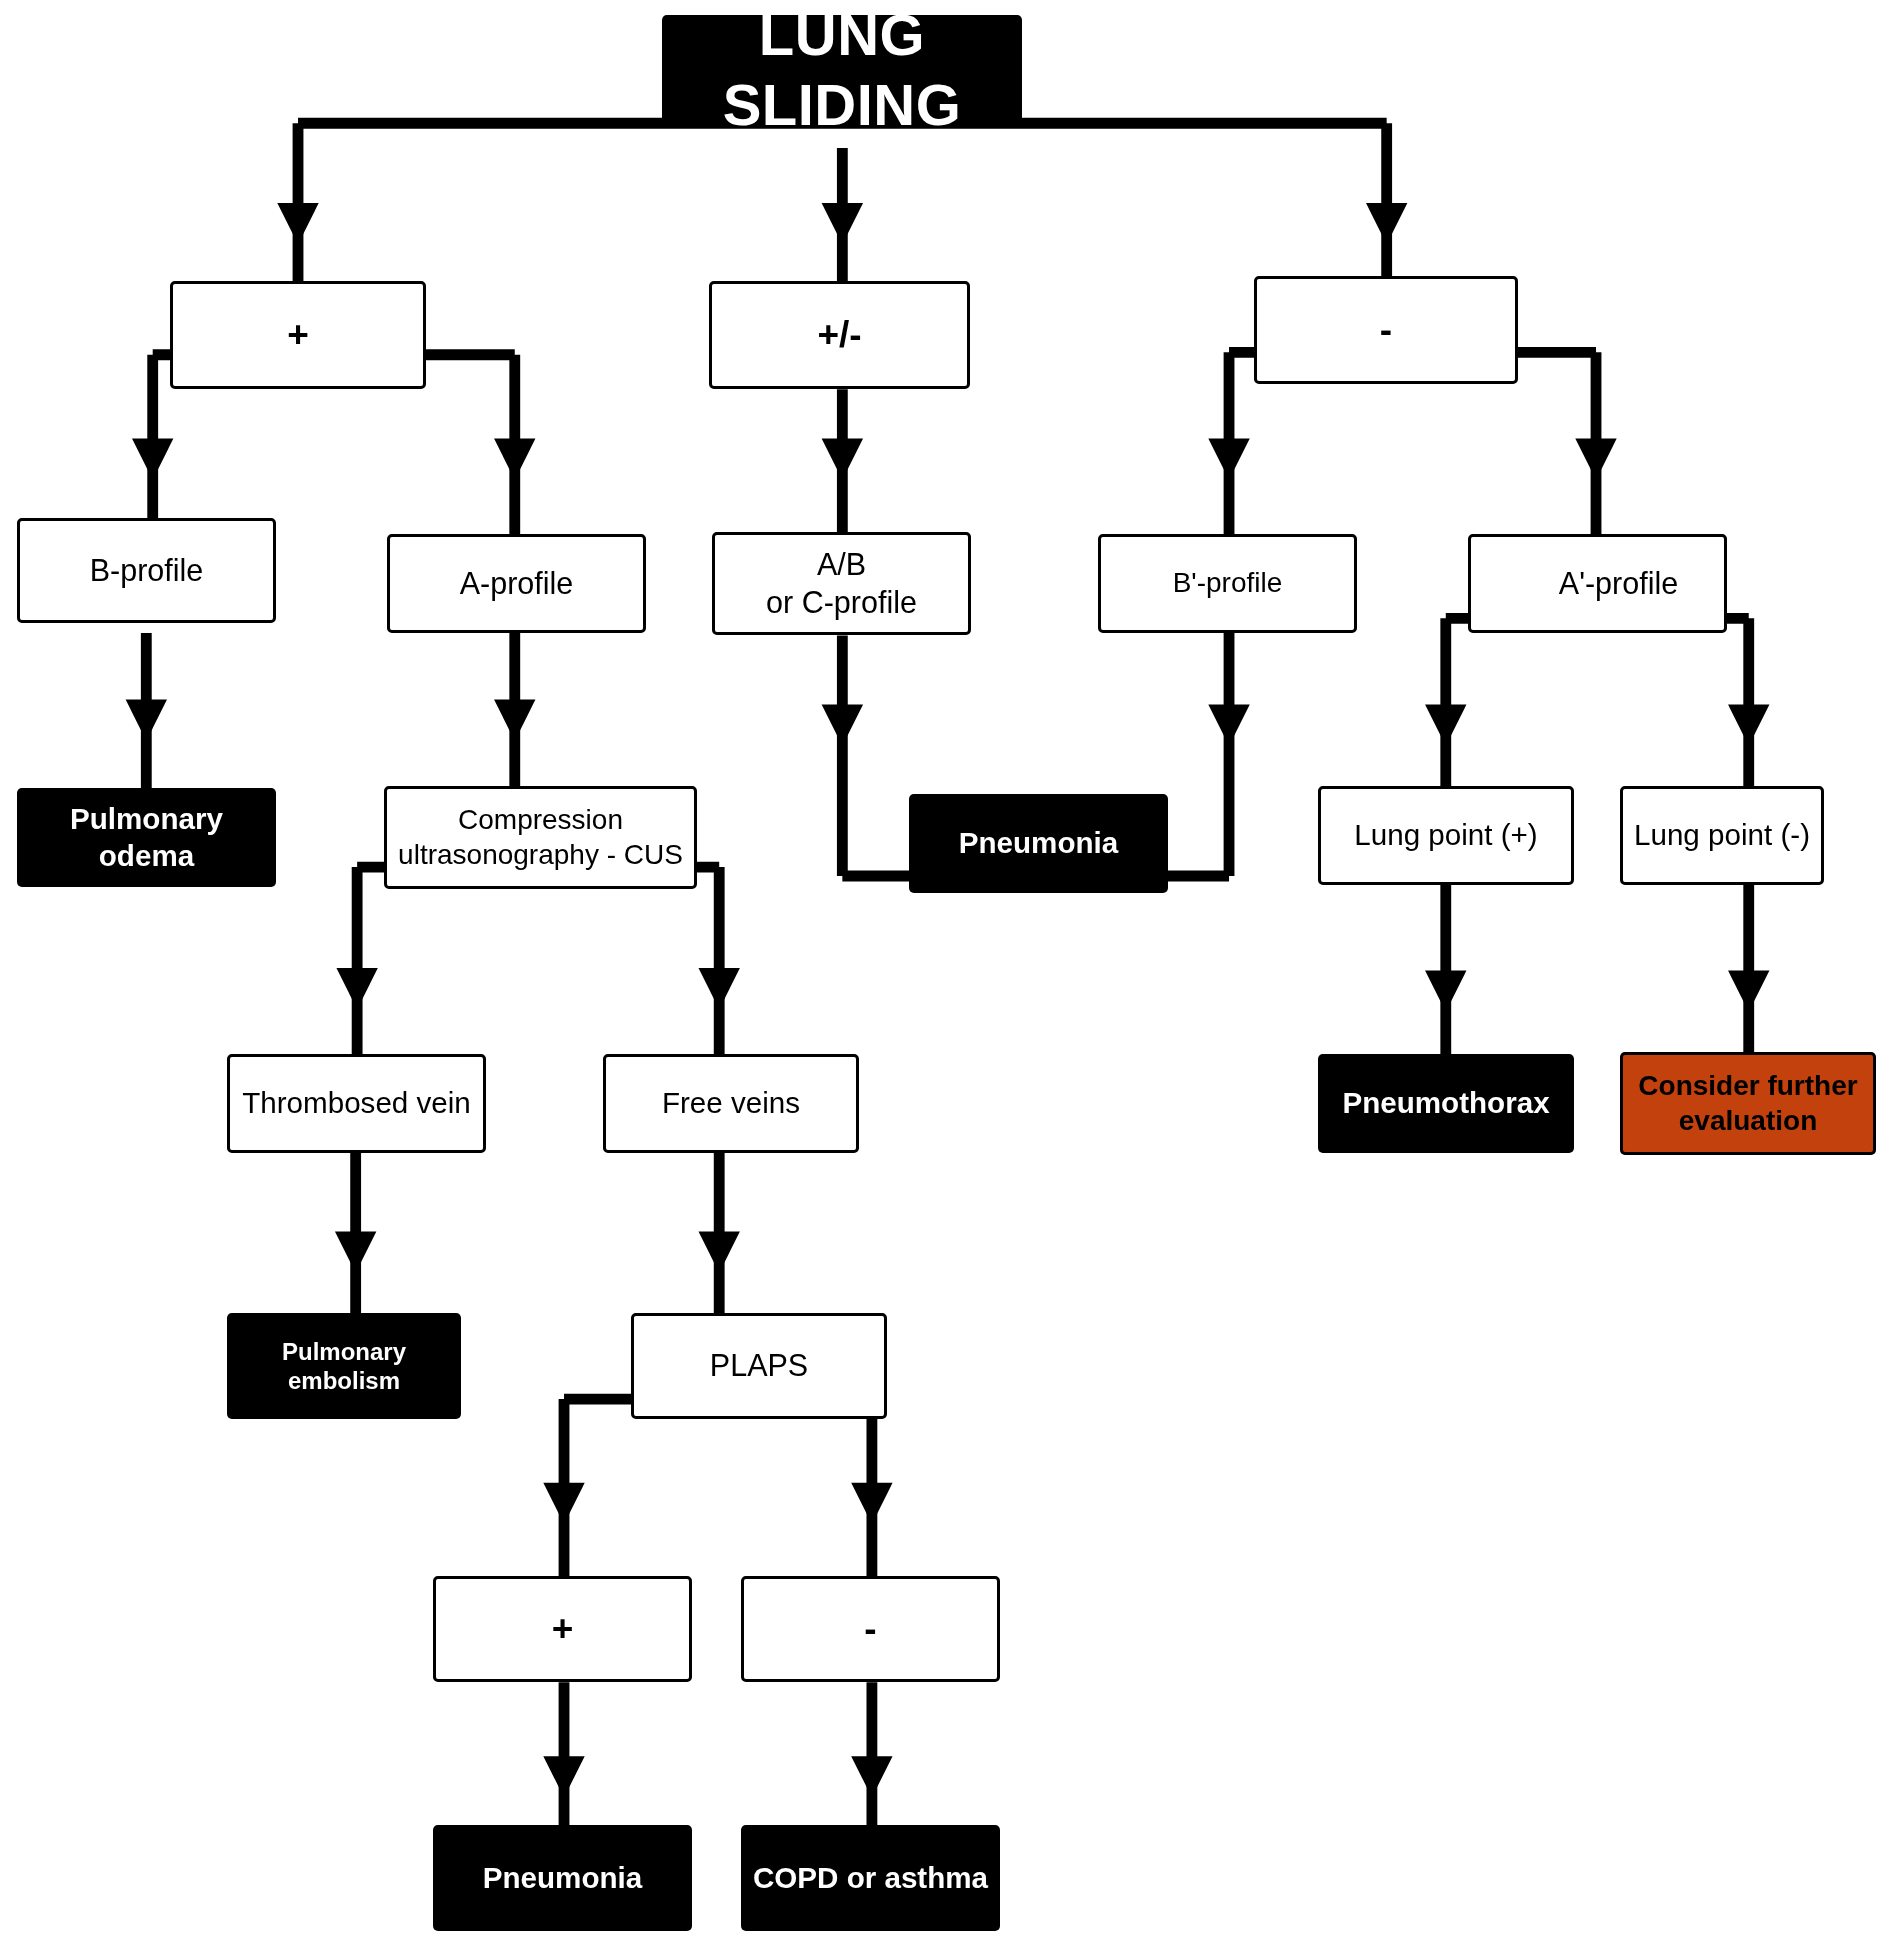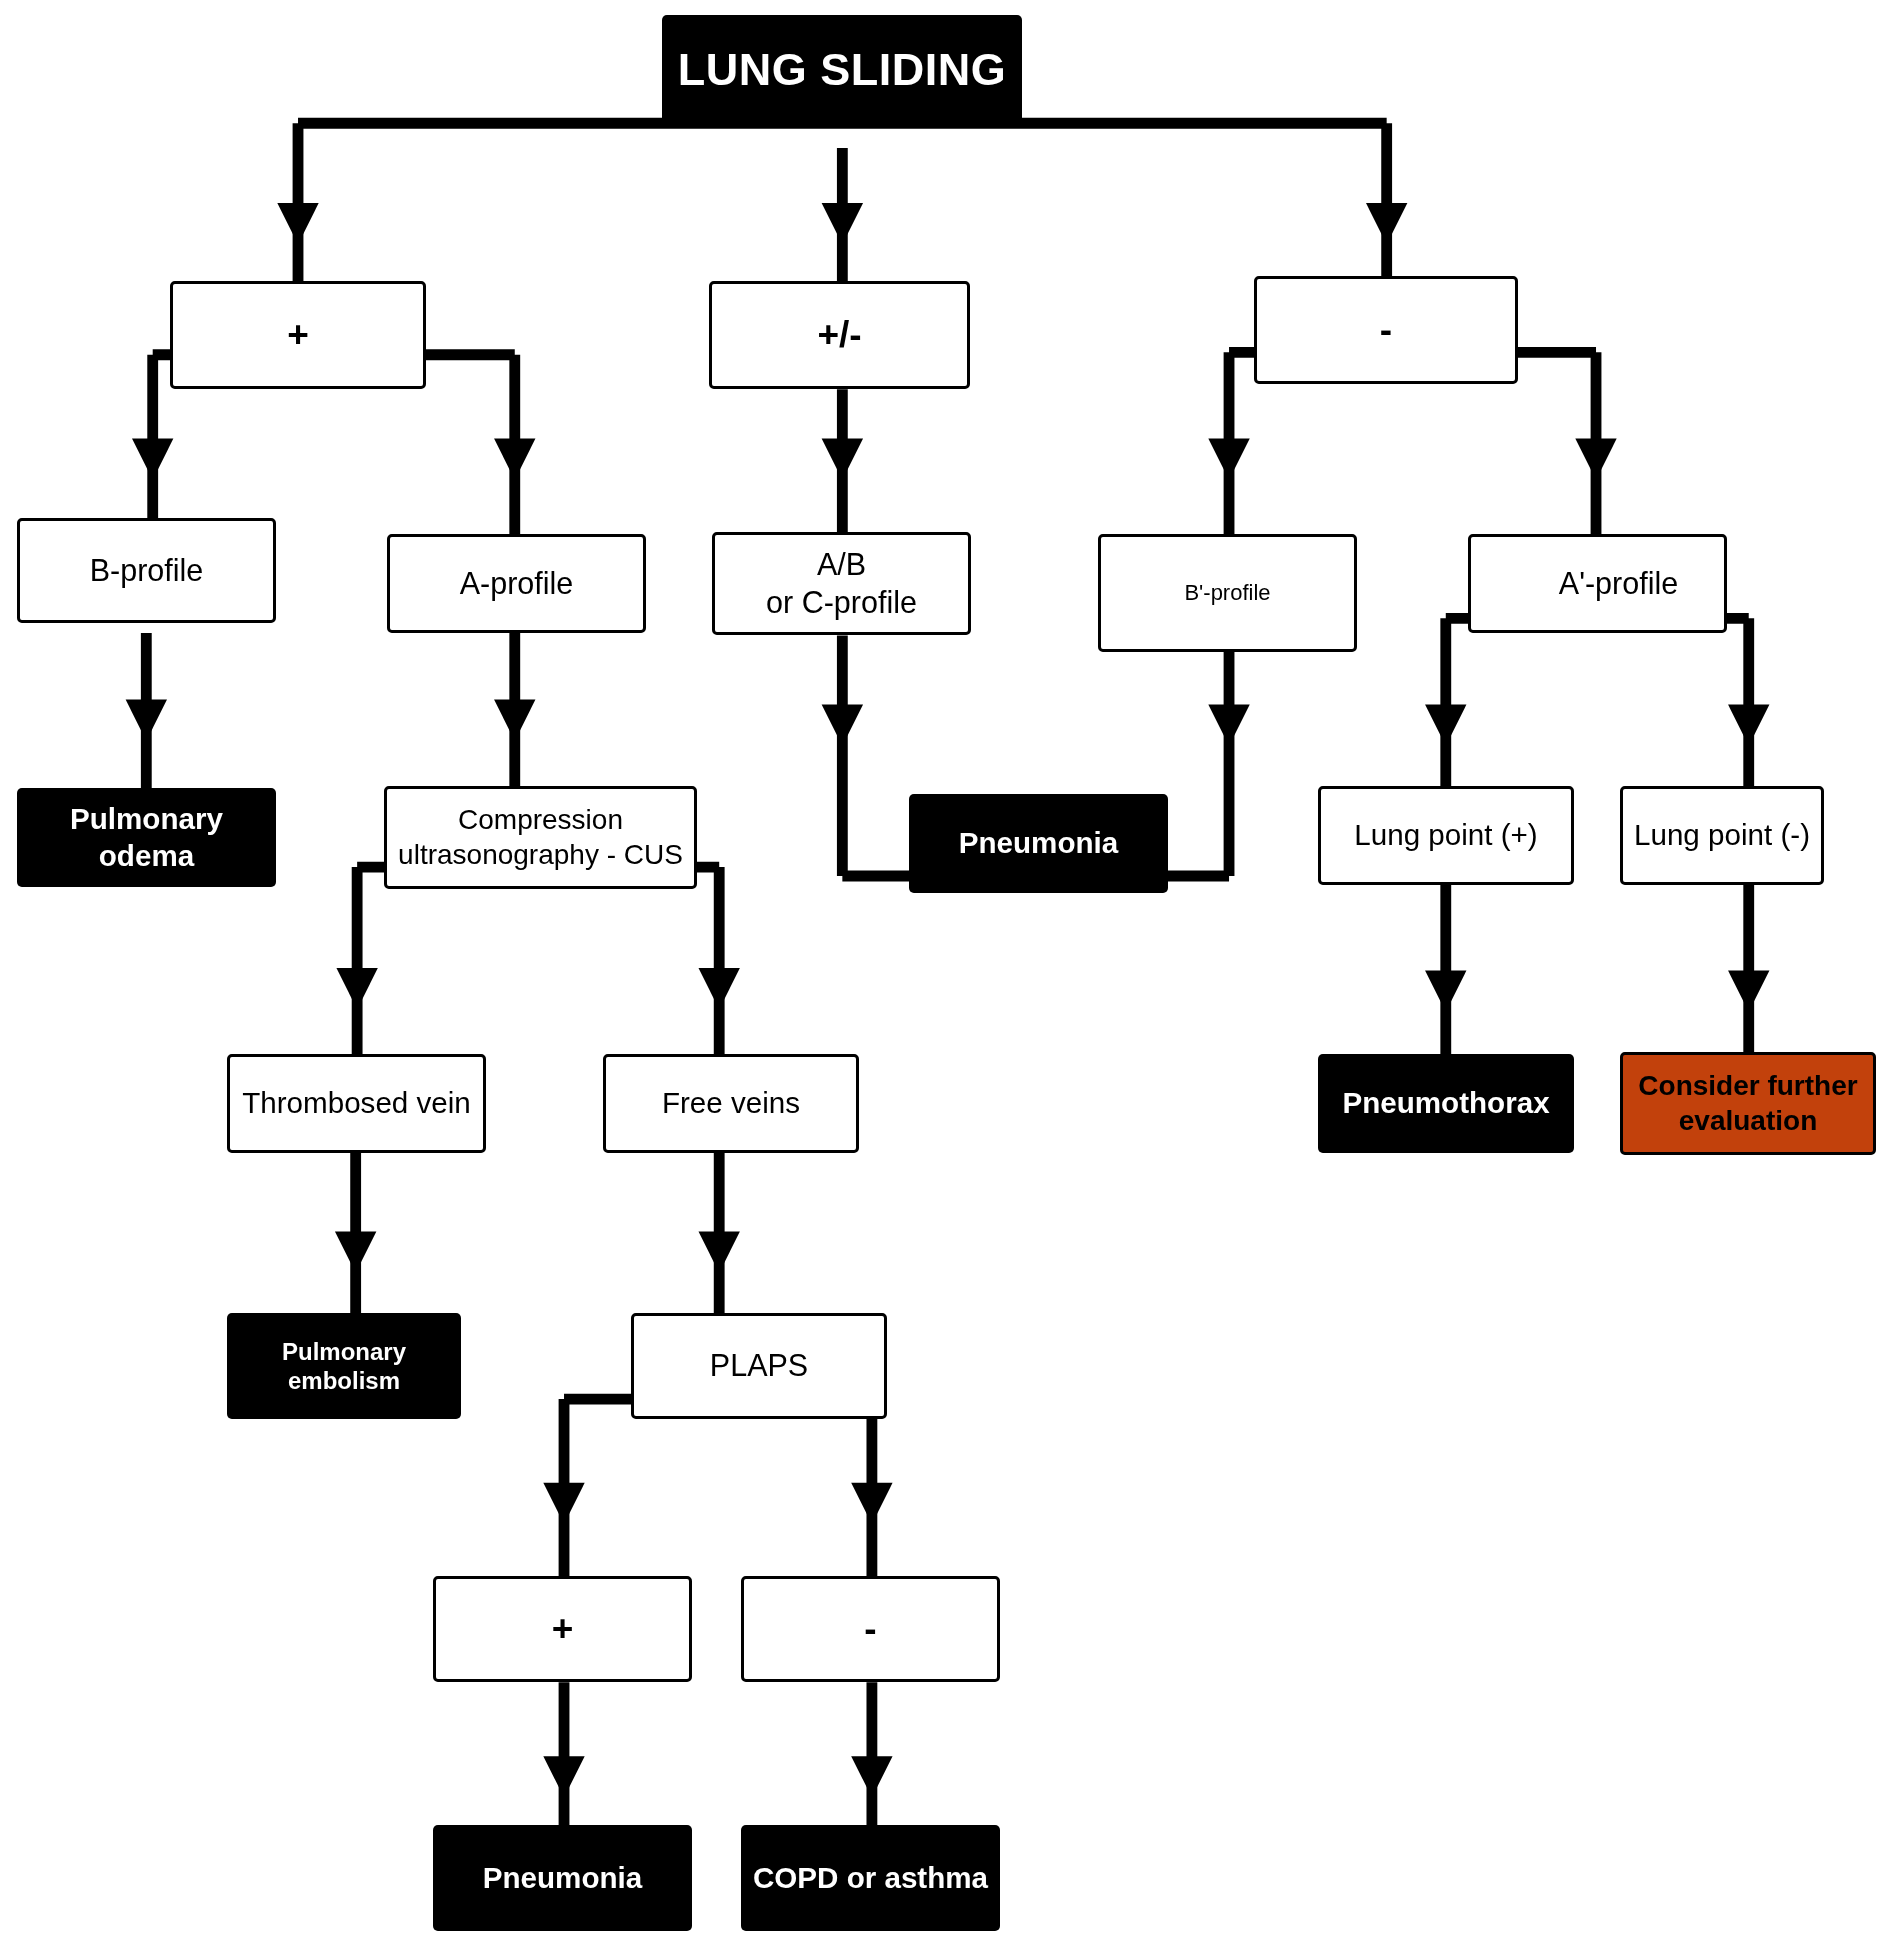--- a/index.html
+++ b/index.html
@@ -109,21 +109,21 @@
       <use href="#ah" x="1460" y="2500"></use>
 
       <use href="#ah" x="1145" y="3010"></use>
       <use href="#ah" x="1770" y="3010"></use>
 
       <use href="#ah" x="1145" y="3565"></use>
       <use href="#ah" x="1770" y="3565"></use>
     </g>
   </svg>
 
-  <div class="node root" style="left:662px;top:14.8px;width:360px;height:111px;font-size:45px;">
+  <div class="node root" style="left:662px;top:14.8px;width:360px;height:111px;font-size:58px;">
     <span class="lbl">LUNG SLIDING</span>
   </div>
 
   <div class="node white" style="left:170px;top:281px;width:256px;height:108px;font-size:37px;">
     <span class="lbl sym">+</span>
   </div>
 
   <div class="node white" style="left:709px;top:281px;width:261px;height:108px;font-size:37px;">
     <span class="lbl sym">+/-</span>
   </div>
@@ -138,21 +138,21 @@
 
   <div class="node white" style="left:387px;top:534px;width:259px;height:99px;font-size:30.5px;">
     <span class="lbl">A-profile</span>
   </div>
 
   <div class="node white" style="left:712px;top:532px;width:259px;height:103px;font-size:30.5px;">
     <span class="lbl">A/B
 or C-profile</span>
   </div>
 
-  <div class="node white" style="left:1098px;top:534px;width:259px;height:118px;font-size:22px;">
+  <div class="node white" style="left:1098px;top:534px;width:259px;height:99px;font-size:28px;">
     <span class="lbl">B'-profile</span>
   </div>
 
   <div class="node white" style="left:1468px;top:534px;width:259px;height:99px;font-size:30.5px;padding-left:42px;">
     <span class="lbl">A'-profile</span>
   </div>
 
   <div class="node black" style="left:17px;top:788px;width:259px;height:99px;font-size:29.6px;">
     <span class="lbl">Pulmonary odema</span>
   </div>

